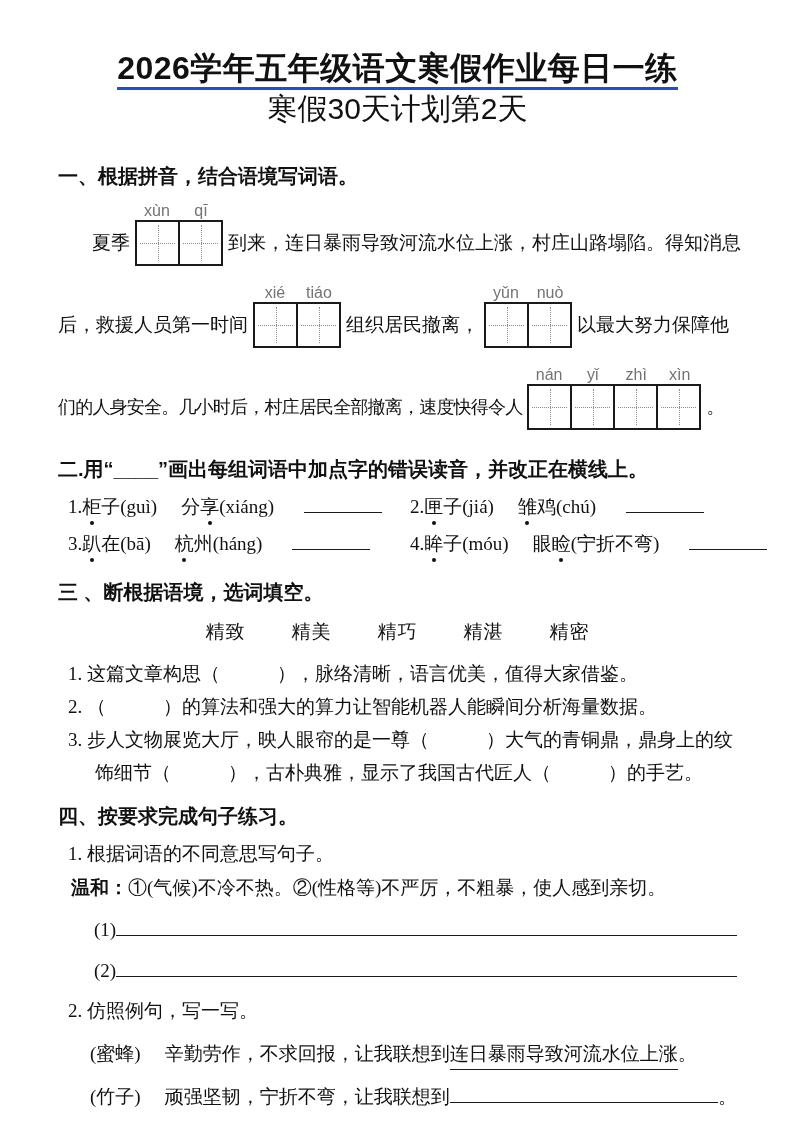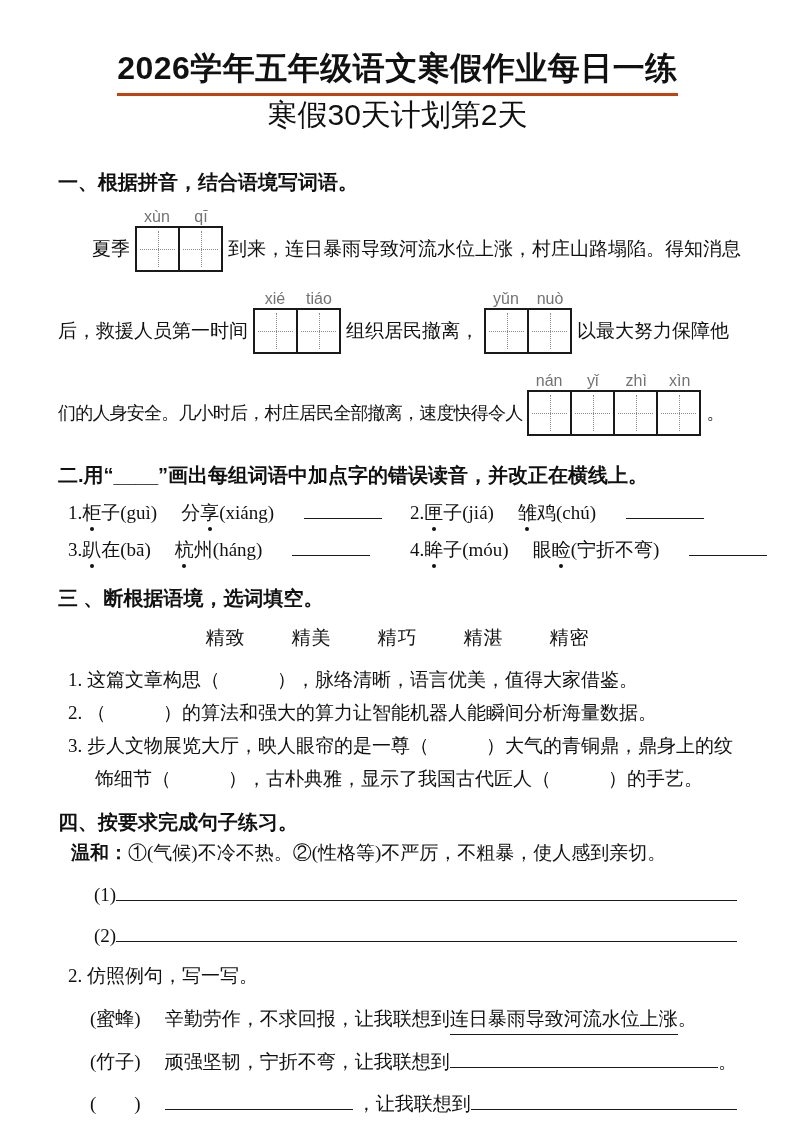--- a/index.html
+++ b/index.html
@@ -15,22 +15,22 @@
     padding: 50px 56px 20px 58px;
   }
 
   
   .hdr { text-align: center; font-family: "Liberation Sans", "DejaVu Sans", sans-serif; }
   .hdr-title {
     display: inline-block;
     font-size: 32px;
     font-weight: 800;
     letter-spacing: 0.5px;
-    border-bottom: 3px solid #c2410c;
-    padding-bottom: 6px;
+    border-bottom: 3px solid #1d4ed8;
+    padding-bottom: 0;
     line-height: 1.15;
   }
   .hdr-sub {
     font-size: 30px;
     font-weight: 400;
     line-height: 1.2;
     margin-top: 1px;
   }
 
   
@@ -252,20 +252,21 @@
   </div>
 
   <div class="q3">
     <div class="q3-item">1. 这篇文章构思（　　　），脉络清晰，语言优美，值得大家借鉴。</div>
     <div class="q3-item">2. （　　　）的算法和强大的算力让智能机器人能瞬间分析海量数据。</div>
     <div class="q3-item">3. 步人文物展览大厅，映人眼帘的是一尊（　　　）大气的青铜鼎，鼎身上的纹饰细节（　　　），古朴典雅，显示了我国古代匠人（　　　）的手艺。</div>
   </div>
 
   <div class="sec-h sec4-h">四、按要求完成句子练习。</div>
 
+  <div class="q4-title">1. 根据词语的不同意思写句子。</div>
 
   <div class="def-line">
     <span class="def-term">温和：</span><span>①(气候)不冷不热。②(性格等)不严厉，不粗暴，使人感到亲切。</span>
   </div>
 
   <div class="ans-line">
     <span>(1)</span>
     <span class="uline"></span>
   </div>
   <div class="ans-line">

